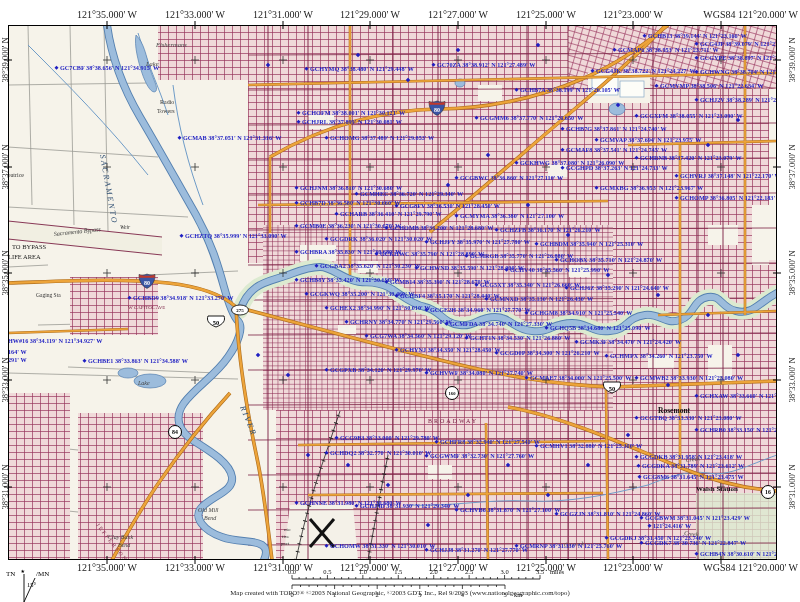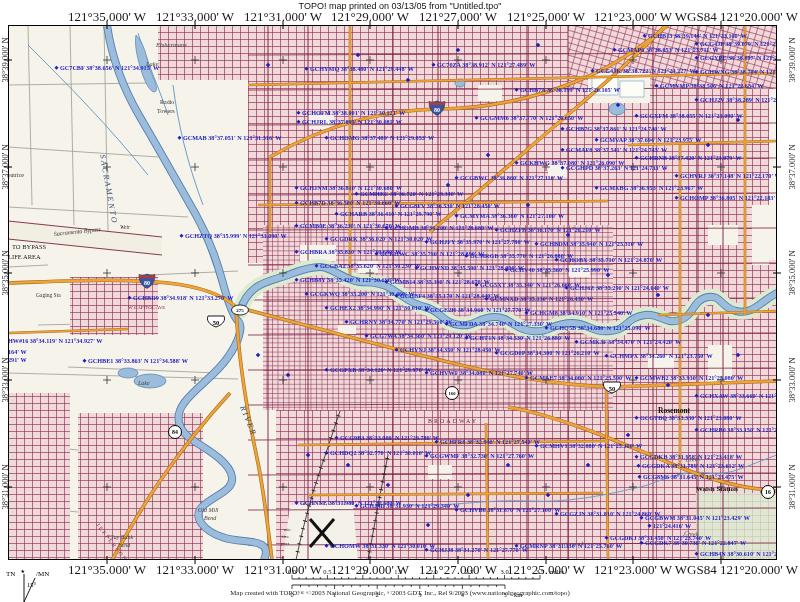--- a/index.html
+++ b/index.html
@@ -1,36 +1,35 @@
 <!DOCTYPE html>
 <html><head>
 <meta charset="utf-8">
 <style>
   html,body{margin:0;padding:0;}
   body{width:800px;height:602px;background:#ffffff;position:relative;overflow:hidden;
        font-family:"Liberation Serif",serif;}
   #stage{position:absolute;left:0;top:0;width:800px;height:602px;}
   #title{position:absolute;top:1px;left:0;width:100%;text-align:center;
          font:9px "Liberation Sans",sans-serif;color:#111;}
-  .lonlab{position:absolute;font-size:13px;color:#1a1a1a;white-space:nowrap;text-align:center;}
+  .lonlab{position:absolute;font-size:10px;color:#1a1a1a;white-space:nowrap;text-align:center;}
   .latlab{position:absolute;font-size:8.5px;color:#1a1a1a;white-space:nowrap;text-align:center;
           width:94px;height:12px;transform:rotate(-90deg);}
   #map{position:absolute;left:8px;top:25px;overflow:visible;}
   #map text{font-family:"Liberation Serif",serif;}
   #scalebar{position:absolute;left:283px;top:568px;overflow:visible;}
   #scalebar text,#declination text{font-family:"Liberation Serif",serif;}
   #declination{position:absolute;left:4px;top:566px;overflow:visible;}
   #credit{position:absolute;top:589px;left:0;width:100%;text-align:center;
           font-size:6.8px;color:#222;}
 </style>
 </head>
 <body>
 
 <div id="stage">
-  <div id="title">TOPO! map printed on 03/13/05 from "Untitled.tpo"</div>
   <div id="lon-top">
       <div class="lonlab" style="left: 52px; top: 9px; width: 110px;">121°35.000' W</div>
       <div class="lonlab" style="left: 140px; top: 9px; width: 110px;">121°33.000' W</div>
       <div class="lonlab" style="left: 228px; top: 9px; width: 110px;">121°31.000' W</div>
       <div class="lonlab" style="left: 315px; top: 9px; width: 110px;">121°29.000' W</div>
       <div class="lonlab" style="left: 403px; top: 9px; width: 110px;">121°27.000' W</div>
       <div class="lonlab" style="left: 491px; top: 9px; width: 110px;">121°25.000' W</div>
       <div class="lonlab" style="left: 578px; top: 9px; width: 110px;">121°23.000' W</div>
       <div class="lonlab" style="right: 2px; top: 9px; width: 130px; text-align: right;">WGS84 121°20.000' W</div>
     </div>

